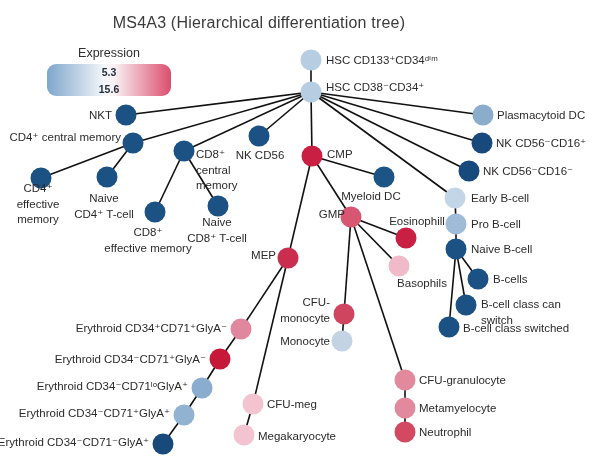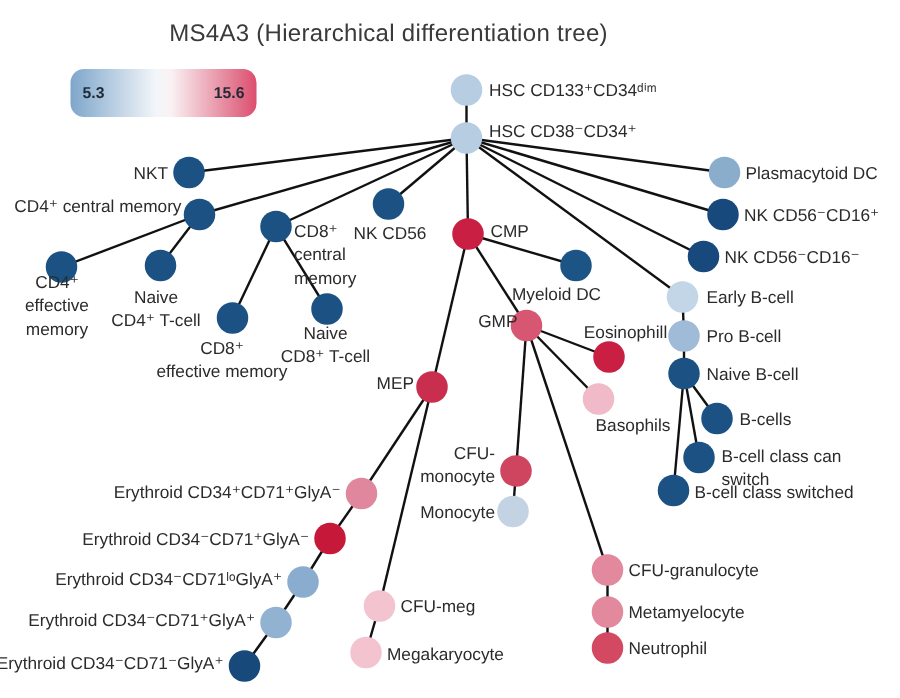--- a/index.html
+++ b/index.html
@@ -8,33 +8,34 @@
     font-family:"Liberation Sans","DejaVu Sans",sans-serif;
   }
   .title{
     position:absolute;left:259px;top:14px;transform:translateX(-50%);
     font-size:16px;font-weight:500;color:#3a3a3a;white-space:nowrap;letter-spacing:.2px;
   }
   .legend{position:absolute;left:47px;top:46px;width:124px;}
   .legend-title{text-align:center;font-size:12.5px;color:#2e2e2e;margin-bottom:4px;}
   .legend-bar{
     height:32px;border-radius:9px;display:flex;justify-content:space-between;
-    align-items:center;padding:0 8px;box-sizing:border-box;
+    align-items:center;padding:0 8px;box-sizing:border-box;flex-direction:column;
   }
   .legend-bar span{font-size:10.5px;font-weight:bold;color:#1f2a36;line-height:17px;}
   svg{position:absolute;left:0;top:0;}
   svg text{font-family:"Liberation Sans","DejaVu Sans",sans-serif;font-size:11.5px;fill:#2b2b2b;}
 </style>
 </head>
 <body>
 
 <div class="stage">
   <div class="title">MS4A3 (Hierarchical differentiation tree)</div>
 
   <div class="legend">
+    <div class="legend-title">Expression</div>
     <div class="legend-bar" style="background: linear-gradient(90deg, rgb(126, 166, 203) 0%, rgb(243, 246, 249) 46%, rgb(249, 242, 244) 54%, rgb(220, 78, 110) 100%);">
       <span>5.3</span>
       <span>15.6</span>
     </div>
   </div>
 
   <svg id="tree-svg" width="600" height="465" viewBox="0 0 600 465">
       <line x1="311" y1="60" x2="311" y2="92" stroke="#111111" stroke-width="1.6"></line>
       <line x1="311" y1="92" x2="126" y2="115" stroke="#111111" stroke-width="1.6"></line>
       <line x1="311" y1="92" x2="133" y2="143" stroke="#111111" stroke-width="1.6"></line>

